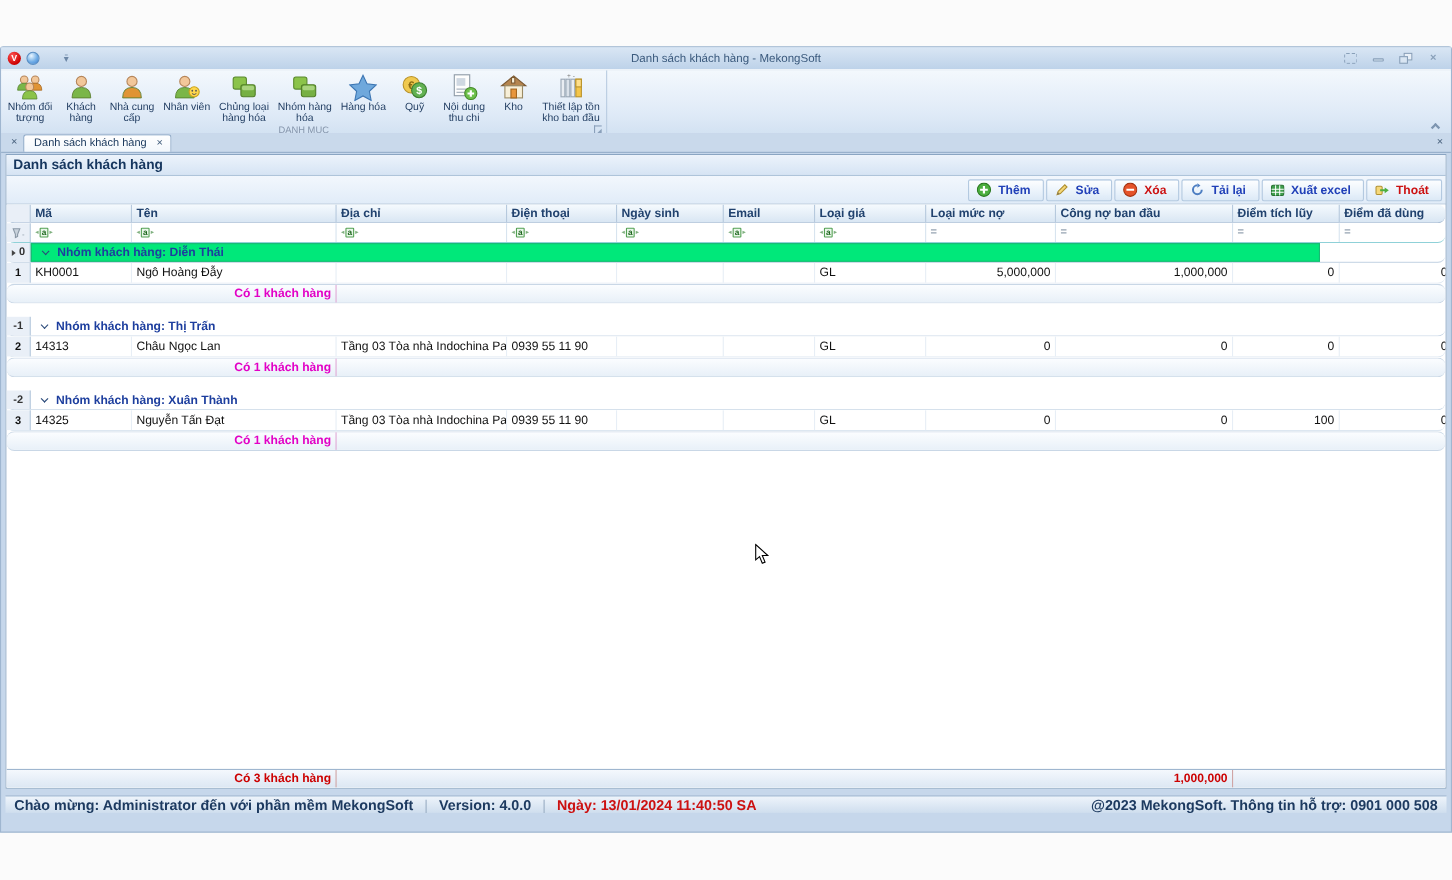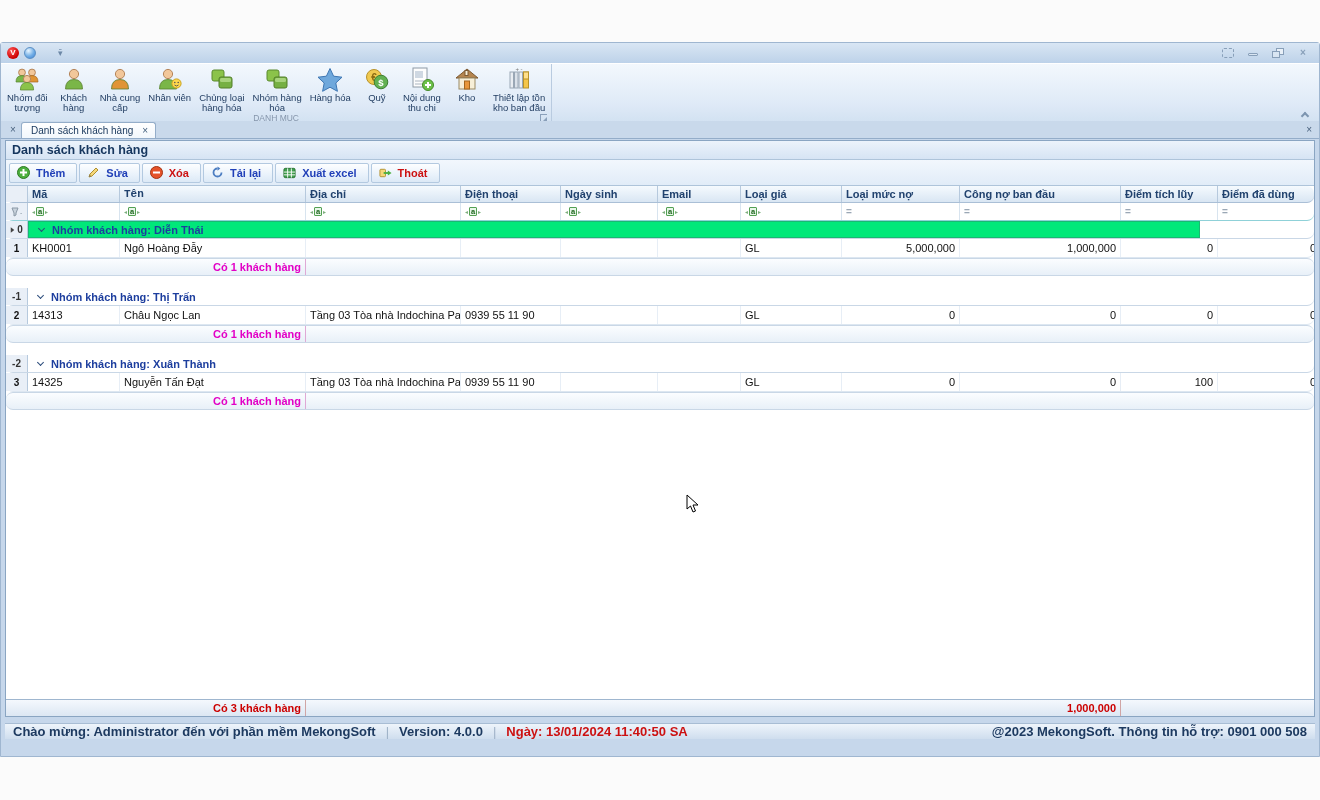--- a/index.html
+++ b/index.html
@@ -61,21 +61,21 @@
     font-size:10px; color:#16355a; padding:2px 7px 2px 9px; display:flex; gap:9px; align-items:center; }
   .doctab .x { color:#44607e; font-size:10px; }
   .dt-close-right { position:absolute; right:7px; bottom:3px; font-size:10px; color:#4a637f; }
 
   
   .panel-wrap { flex:1; padding:1px 4px 0; display:flex; flex-direction:column; }
   .panel { background:#fff; border:1px solid #8aa5c2; height:577px; display:flex; flex-direction:column; }
   .page-title { height:19px; background:linear-gradient(#ecf3fb,#d6e4f4); border-bottom:1px solid #aec4da;
     font-size:12.5px; font-weight:bold; color:#16365e; padding:2px 6px 0; }
   .toolbar { height:26px; background:linear-gradient(#f2f7fd,#e1ecf8); border-bottom:1px solid #aec4da;
-    display:flex; align-items:center; padding:2px 3px; gap:2px; }
+    display:flex; align-items:center; padding:2px 3px; gap:2px;justify-content:flex-end; }
   .tbtn { height:20px; display:flex; align-items:center; gap:6px; padding:0 11px 0 7px;
     background:linear-gradient(#fdfeff,#e9f2fb 60%,#dcE9f6); border:1px solid #b3c9e0; border-radius:2px;
     font-size:11px; font-weight:bold; }
   .tbtn .ticon { width:13px; height:13px; display:flex; align-items:center; justify-content:center; }
 
   
   .grid { flex:1; position:relative; overflow:hidden; background:#fff; font-size:11px; }
   .grow { display:flex; width:100%;border-radius:7px; }
   .gcell { overflow:hidden; white-space:nowrap; padding:0 4px; display:flex; align-items:center; }
   .ghead { height:17px; background:linear-gradient(#f5fafe,#d9e6f3); border-bottom:1px solid #aabfd6; }
@@ -115,20 +115,21 @@
   
   .cursor { position:absolute; left:686px; top:494px; z-index:99; }
 </style>
 </head>
 <body>
 
 <div class="desktop">
   <div class="window">
 
     <div class="titlebar">
+      <div class="tb-title">Danh sách khách hàng - MekongSoft</div>
       <div class="tb-left">
         <div class="v-logo">V</div>
         <div class="orb"></div>
         <div class="mini-arrow"></div>
         <div class="qa-sep">▾̄</div>
       </div>
       <div class="tb-ctrls">
         <div class="wbtn fullscr"></div>
         <div class="wbtn">
             <div class="bar"></div>
@@ -354,21 +355,21 @@
                   <polygon points="13.5,6 9.5,3.2 9.5,8.8" fill="#4caf3f"></polygon>
                 </svg>
               </span>
                  <span style="color: rgb(204, 17, 17);">Thoát</span>
             </div>
           </div>
         <div class="grid" id="gridEl">
             <div class="grow ghead">
               <div class="gcell indcell" style="width: 22px; flex: 0 0 auto;"></div>
               <div class="gcell " style="width: 92px; flex: 0 0 auto;">Mã</div>
-              <div class="gcell " style="width: 186px; flex: 0 0 auto; font-family: Liberation Mono, monospace;">Tên</div>
+              <div class="gcell " style="width: 186px; flex: 0 0 auto;">Tên</div>
               <div class="gcell " style="width: 155px; flex: 0 0 auto;">Địa chỉ</div>
               <div class="gcell " style="width: 100px; flex: 0 0 auto;">Điện thoại</div>
               <div class="gcell " style="width: 97px; flex: 0 0 auto;">Ngày sinh</div>
               <div class="gcell " style="width: 83px; flex: 0 0 auto;">Email</div>
               <div class="gcell " style="width: 101px; flex: 0 0 auto;">Loại giá</div>
               <div class="gcell " style="width: 118px; flex: 0 0 auto;">Loại mức nợ</div>
               <div class="gcell " style="width: 161px; flex: 0 0 auto;">Công nợ ban đầu</div>
               <div class="gcell " style="width: 97px; flex: 0 0 auto;">Điểm tích lũy</div>
               <div class="gcell " style="width: 103px; flex: 0 0 auto;">Điểm đã dùng</div>
             </div>

